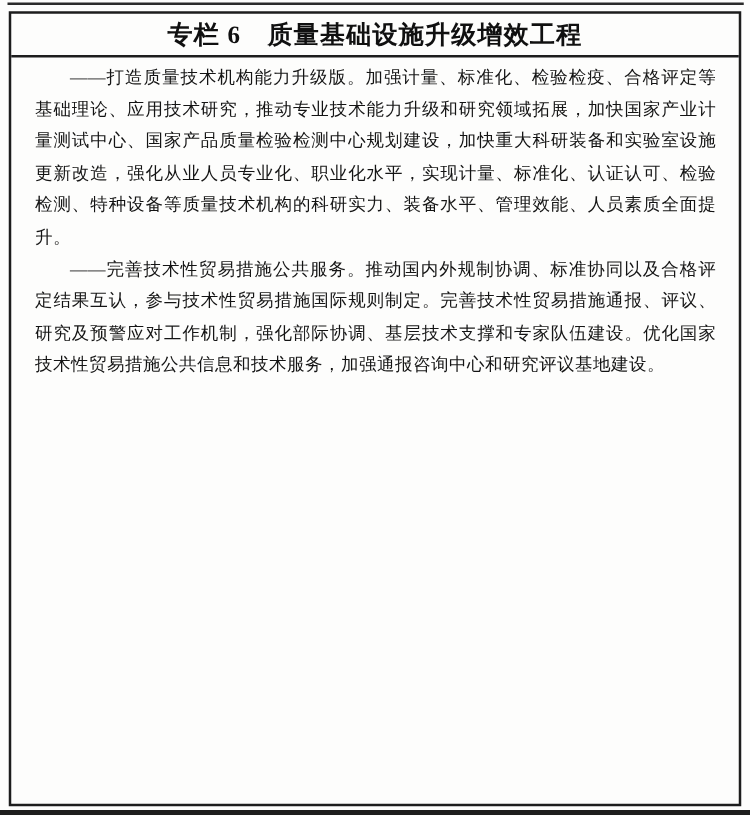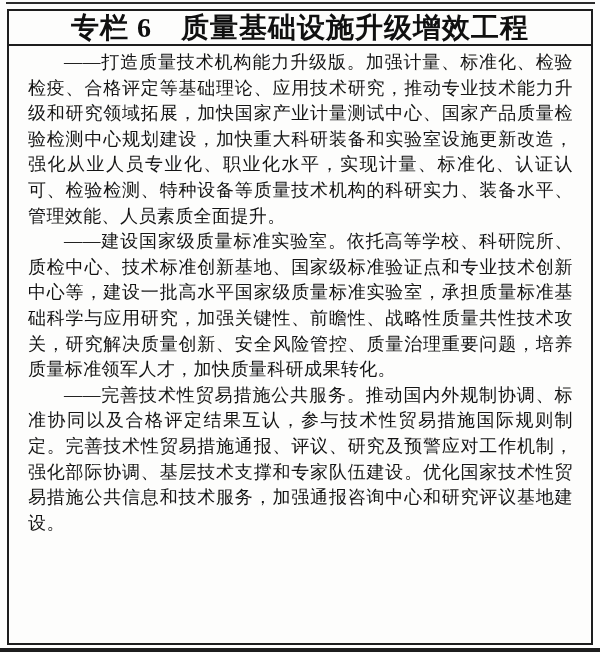--- a/index.html
+++ b/index.html
@@ -49,28 +49,28 @@
     flex-direction: column;
   }
   .column-title {
     height: 33px;
     flex: 0 0 33px;
     border-bottom: 2px solid #1d1d1d;
     display: flex;
     align-items: center;
     justify-content: center;
     font-weight: bold;
-    font-size: 28px;
+    font-size: 20px;
     letter-spacing: 1px;
     color: #101010;
   }
   .column-body {
     flex: 1;
     padding: 4px 18px 6px 19px;
-    font-size: 18px;
+    font-size: 14px;
     line-height: 25.6px;
     color: #141414;
     text-align: justify;
     letter-spacing: 0.4px;
     overflow: hidden;
   }
   .column-body p {
     margin: 0;
     text-indent: 2em;
   }
@@ -79,19 +79,18 @@
 <body>
 
 <div class="page">
   <div class="top-rule"></div>
 
   <div class="column-box">
     <div class="column-title">专栏 6　质量基础设施升级增效工程</div>
 
     <div class="column-body">
       <p>——打造质量技术机构能力升级版。加强计量、标准化、检验检疫、合格评定等基础理论、应用技术研究，推动专业技术能力升级和研究领域拓展，加快国家产业计量测试中心、国家产品质量检验检测中心规划建设，加快重大科研装备和实验室设施更新改造，强化从业人员专业化、职业化水平，实现计量、标准化、认证认可、检验检测、特种设备等质量技术机构的科研实力、装备水平、管理效能、人员素质全面提升。</p>
-      <p>——建设国家级质量标准实验室。依托高等学校、科研院所、质检中心、技术标准创新基地、国家级标准验证点和专业技术创新中心等，建设一批高水平国家级质量标准实验室，承担质量标准基础科学与应用研究，加强关键性、前瞻性、战略性质量共性技术攻关，研究解决质量创新、安全风险管控、质量治理重要问题，培养质量标准领军人才，加快质量科研成果转化。</p>
       <p>——完善技术性贸易措施公共服务。推动国内外规制协调、标准协同以及合格评定结果互认，参与技术性贸易措施国际规则制定。完善技术性贸易措施通报、评议、研究及预警应对工作机制，强化部际协调、基层技术支撑和专家队伍建设。优化国家技术性贸易措施公共信息和技术服务，加强通报咨询中心和研究评议基地建设。</p>
     </div>
   </div>
 
   <div class="bottom-rule"></div>
 </div>
 
 </body></html>

